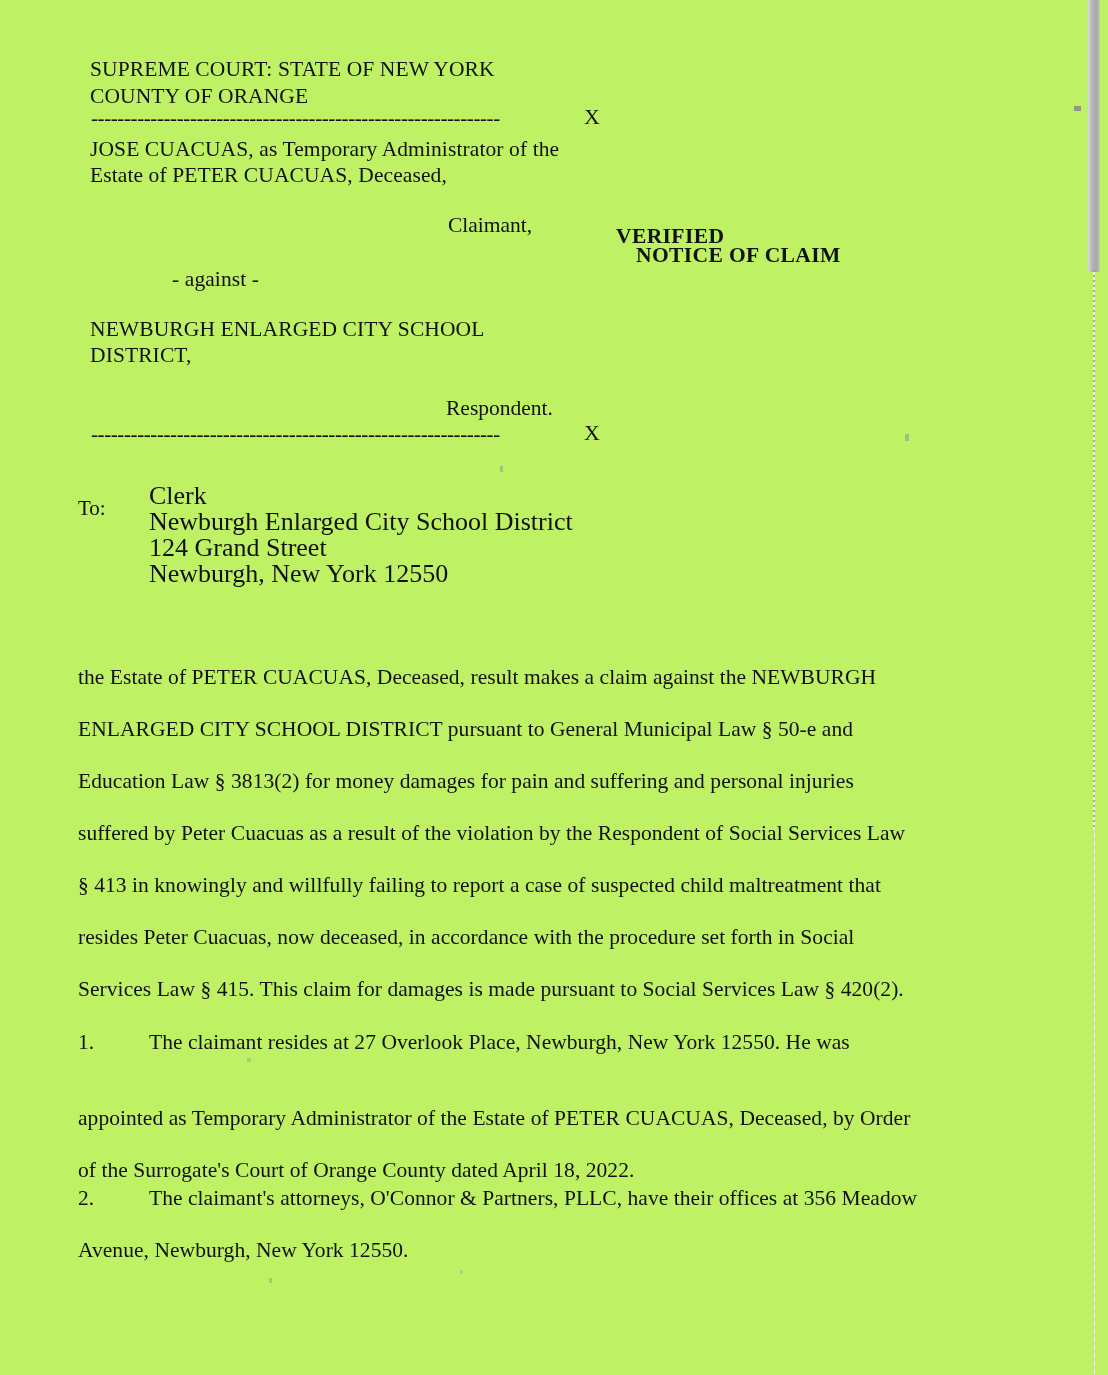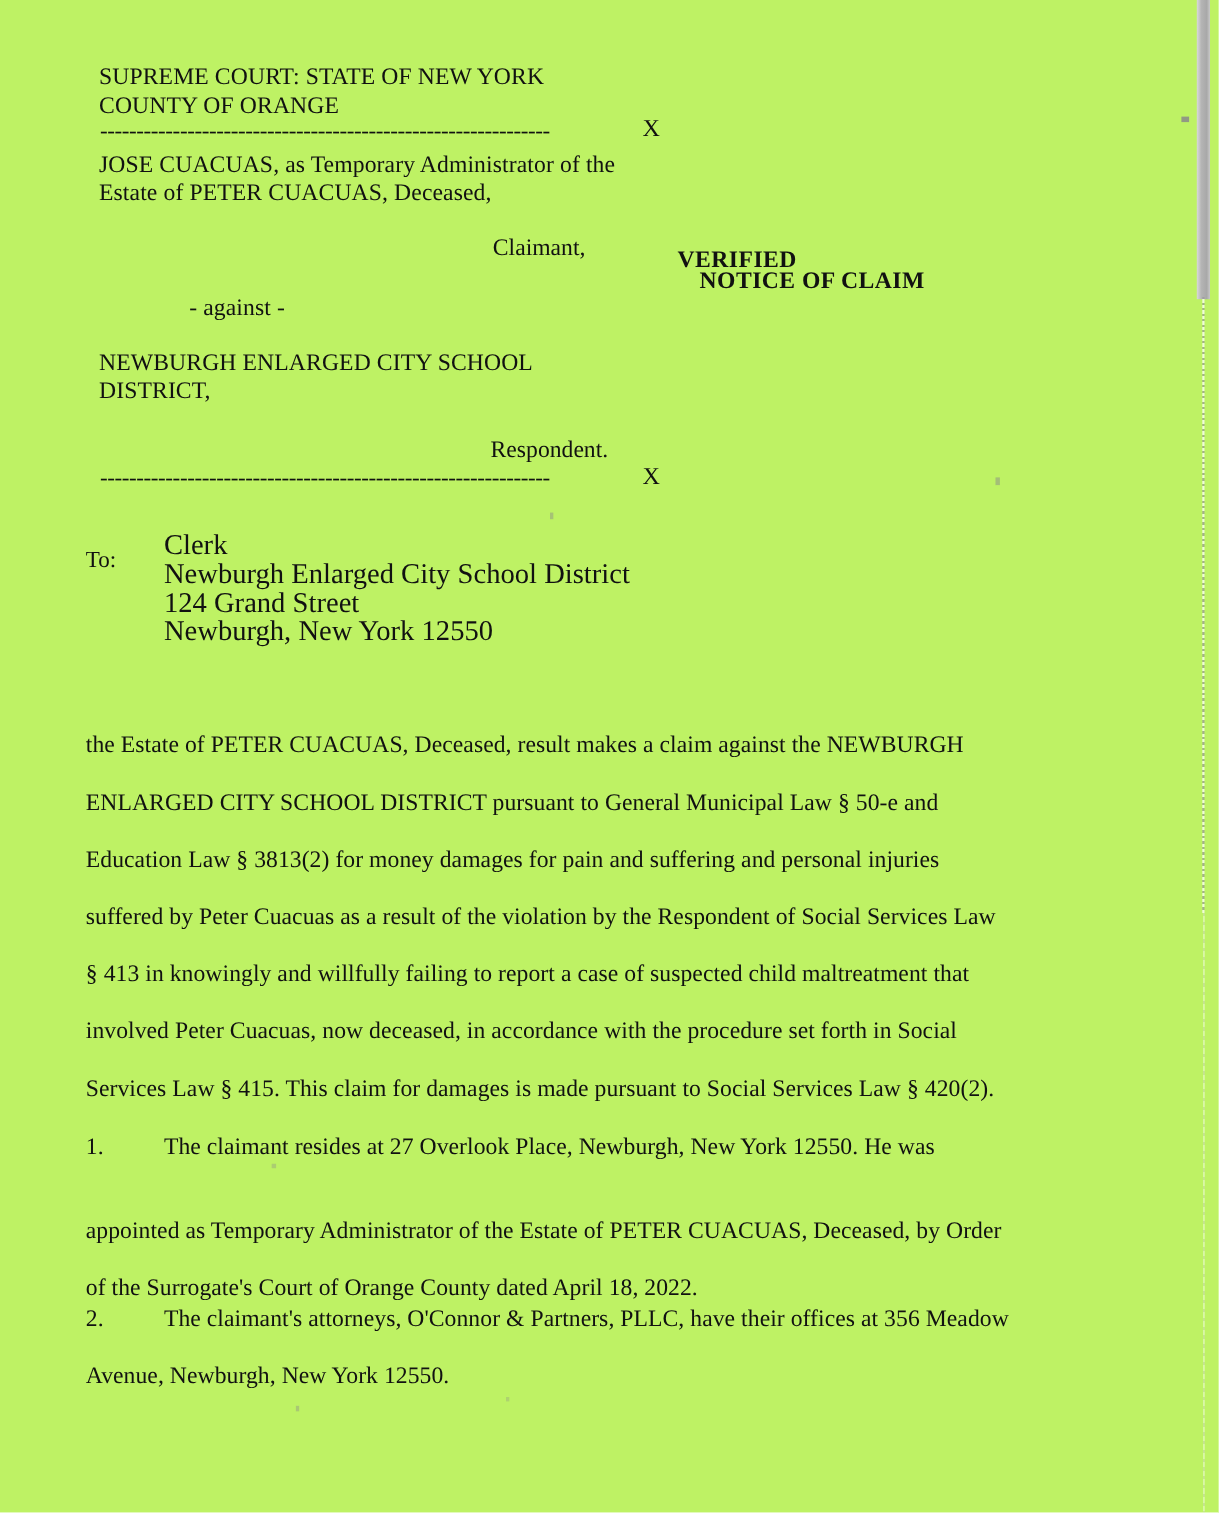--- a/index.html
+++ b/index.html
@@ -172,21 +172,21 @@
   <div class="addr" style="left:149px; top:483px;">Clerk</div>
   <div class="addr" style="left:149px; top:509px;">Newburgh Enlarged City School District</div>
   <div class="addr" style="left:149px; top:535px;">124 Grand Street</div>
   <div class="addr" style="left:149px; top:561px;">Newburgh, New York 12550</div>
 
   <div class="body-line" style="top:665px;">the Estate of PETER CUACUAS, Deceased, result makes a claim against the NEWBURGH</div>
   <div class="body-line" style="top:717px;">ENLARGED CITY SCHOOL DISTRICT pursuant to General Municipal Law § 50-e and</div>
   <div class="body-line" style="top:769px;">Education Law § 3813(2) for money damages for pain and suffering and personal injuries</div>
   <div class="body-line" style="top:821px;">suffered by Peter Cuacuas as a result of the violation by the Respondent of Social Services Law</div>
   <div class="body-line" style="top:873px;">§ 413 in knowingly and willfully failing to report a case of suspected child maltreatment that</div>
-  <div class="body-line" style="top:925px;">involved Peter Cuacuas, now deceased, in accordance with the procedure set forth in Social</div>
+  <div class="body-line" style="top:925px;">resides Peter Cuacuas, now deceased, in accordance with the procedure set forth in Social</div>
   <div class="body-line" style="top:977px;">Services Law § 415. This claim for damages is made pursuant to Social Services Law § 420(2).</div>
 
   <div class="num-para-line" style="top:1030px;">1.</div>
   <div class="num-para-line" style="left:149px; top:1030px;">The claimant resides at 27 Overlook Place, Newburgh, New York 12550. He was</div>
   <div class="num-para-line" style="top:1106px;">appointed as Temporary Administrator of the Estate of PETER CUACUAS, Deceased, by Order</div>
   <div class="num-para-line" style="top:1134px;margin-top:24px;">of the Surrogate's Court of Orange County dated April 18, 2022.</div>
 
   <div class="num-para-line" style="top:1186px;">2.</div>
   <div class="num-para-line" style="left:149px; top:1186px;">The claimant's attorneys, O'Connor &amp; Partners, PLLC, have their offices at 356 Meadow</div>
   <div class="num-para-line" style="top:1238px;">Avenue, Newburgh, New York 12550.</div>

